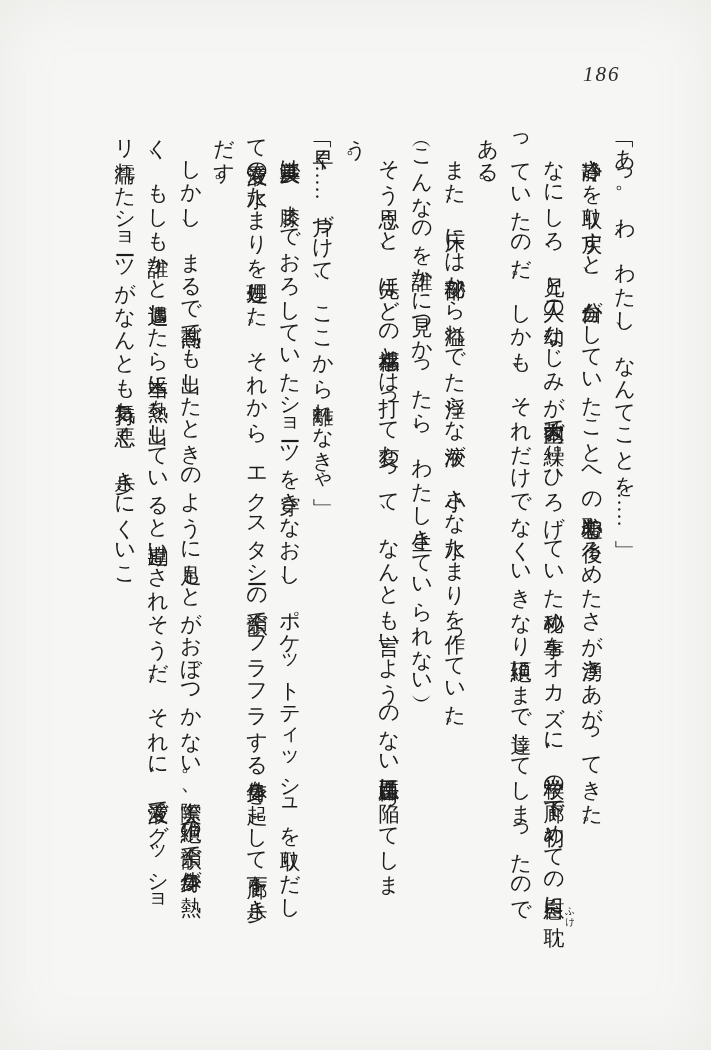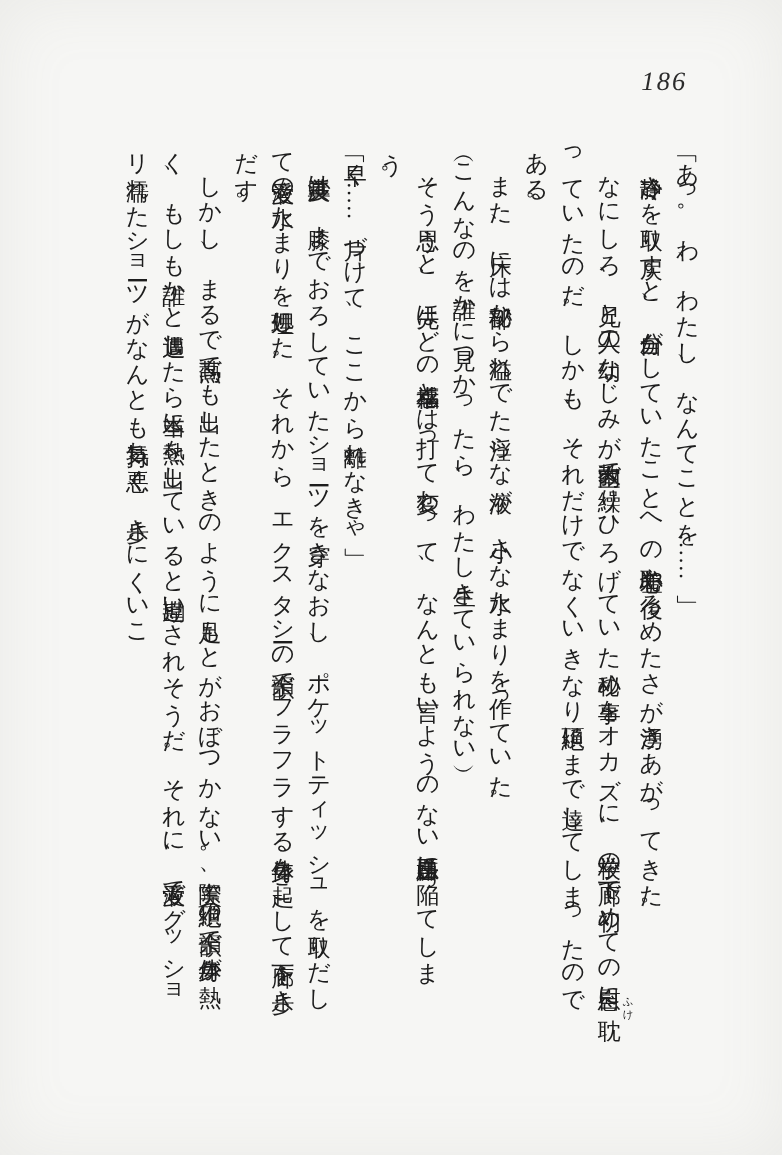--- a/index.html
+++ b/index.html
@@ -16,21 +16,21 @@
   .book-page {
     position: absolute;
     inset: 0;
     background: #f6f6f4;
     box-shadow: inset 0 0 60px rgba(160,160,150,0.12);
   }
   .page-number {
     position: absolute;
     top: 62px;
     left: 583px;
-    font-size: 24px;
+    font-size: 21px;
     font-style: italic;
     color: #2b2b2b;
     letter-spacing: 2px;
   }
   .text-block {
     position: absolute;
     top: 124px;
     right: 70px;
     height: 800px;
     width: 565px;

